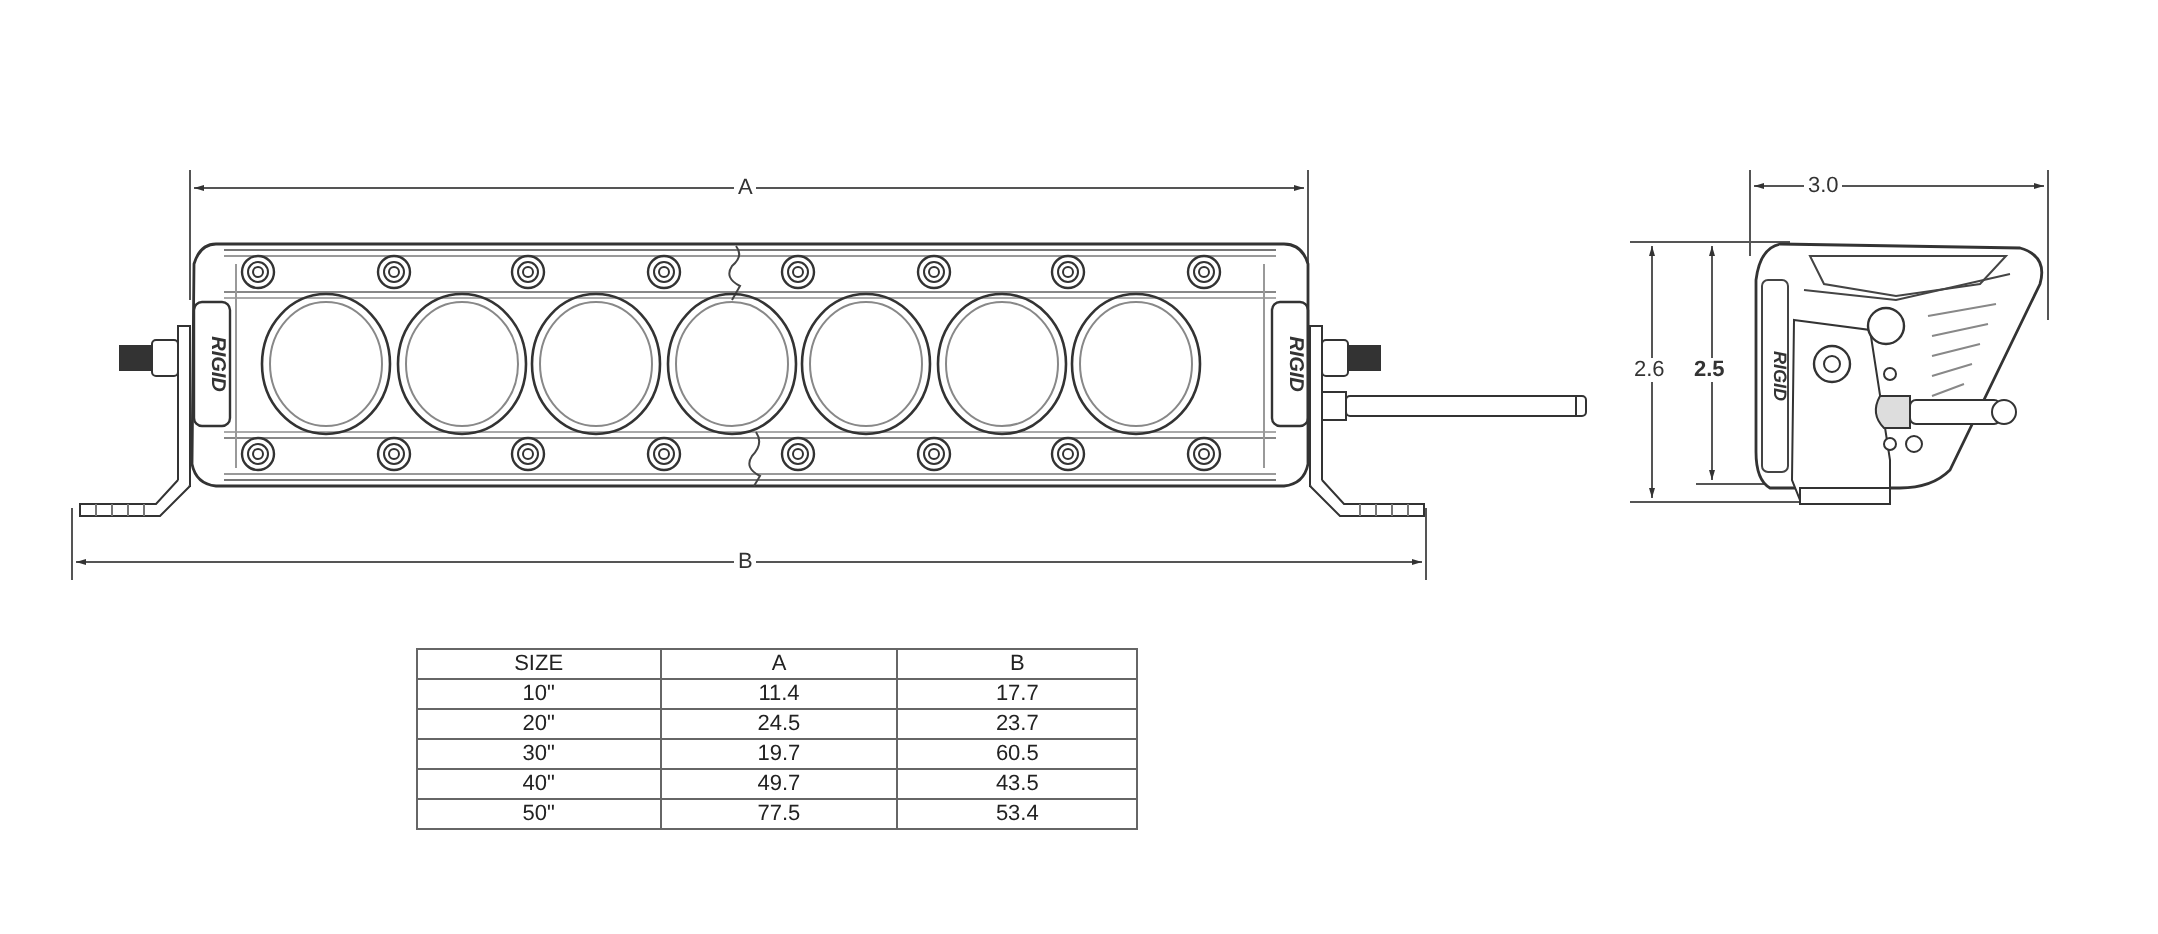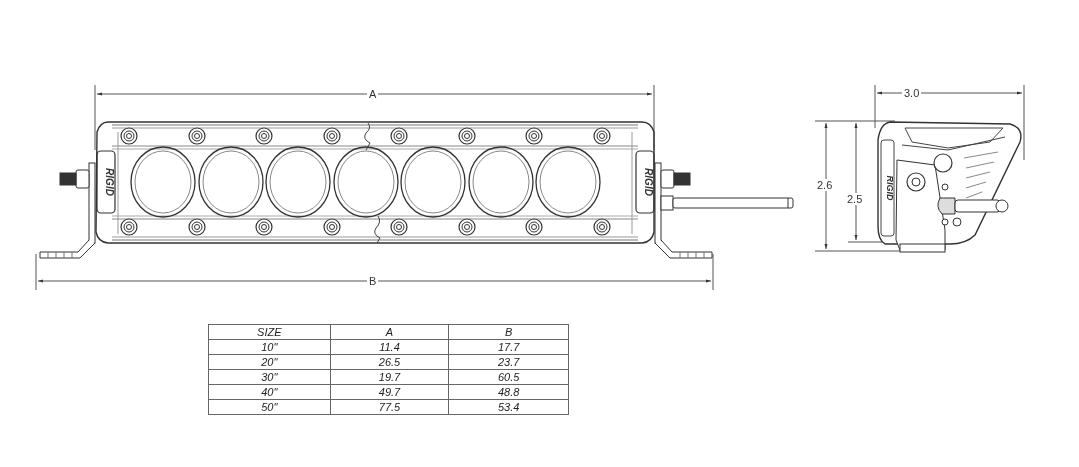--- a/index.html
+++ b/index.html
@@ -1,21 +1,21 @@
 <!DOCTYPE html>
 <html><head>
 <meta charset="utf-8">
 <style>
   html, body { margin: 0; padding: 0; background: #ffffff; }
   body { width: 1079px; height: 467px; position: relative; overflow: hidden;
          font-family: "Liberation Sans", sans-serif; color: #222; }
   .drawing { position: absolute; left: 0; top: 0; width: 1079px; height: 467px; }
   .dim-label { position: absolute; font-size: 11px; color: #333; background: #fff; padding: 0 2px; line-height: 12px; }
   .spec-table { position: absolute; left: 208px; top: 324px; width: 361px;
-                border-collapse: collapse; font-size: 11px; color: #222; font-style: italic; }
+                border-collapse: collapse; font-size: 11px; color: #222; }
   .spec-table th, .spec-table td { border: 1px solid #666; text-align: center;
                 padding: 0; height: 14px; line-height: 14px; font-weight: normal; }
   .spec-table .c0 { width: 122px; }
   .spec-table .c1 { width: 119px; }
   .spec-table .c2 { width: 120px; }
 </style>
 </head>
 <body>
 
 <svg class="drawing" viewBox="0 0 1079 467" xmlns="http://www.w3.org/2000/svg">
@@ -248,50 +248,50 @@
       <rect x="955" y="200" width="45" height="12" rx="3" fill="#fff"></rect>
       <circle cx="1002" cy="206" r="6" fill="#fff"></circle>
     </g>
   </g>
 </svg>
 
 <div class="dim-label" style="left:367px; top:88px;">A</div>
 <div class="dim-label" style="left:367px; top:275px;">B</div>
 <div class="dim-label" style="left:902px; top:87px;">3.0</div>
 <div class="dim-label" style="left:815px; top:179px;text-align:right;">2.6</div>
-<div class="dim-label" style="left:845px; top:193px;">2.5</div>
+<div class="dim-label" style="left:845px; top:179px;font-weight:bold;">2.5</div>
 
 <table class="spec-table">
   <thead>
     <tr>
       <th class="c0">SIZE</th>
       <th class="c1">A</th>
       <th class="c2">B</th>
     </tr>
   </thead>
   <tbody>
     <tr>
       <td>10"</td>
       <td>11.4</td>
       <td>17.7</td>
     </tr>
     <tr>
       <td>20"</td>
-      <td>26.5</td>
+      <td>24.5</td>
       <td>23.7</td>
     </tr>
     <tr>
       <td>30"</td>
       <td>19.7</td>
       <td>60.5</td>
     </tr>
     <tr>
       <td>40"</td>
       <td>49.7</td>
-      <td>48.8</td>
+      <td>43.5</td>
     </tr>
     <tr>
       <td>50"</td>
       <td>77.5</td>
       <td>53.4</td>
     </tr>
   </tbody>
 </table>
 
 </body></html>

